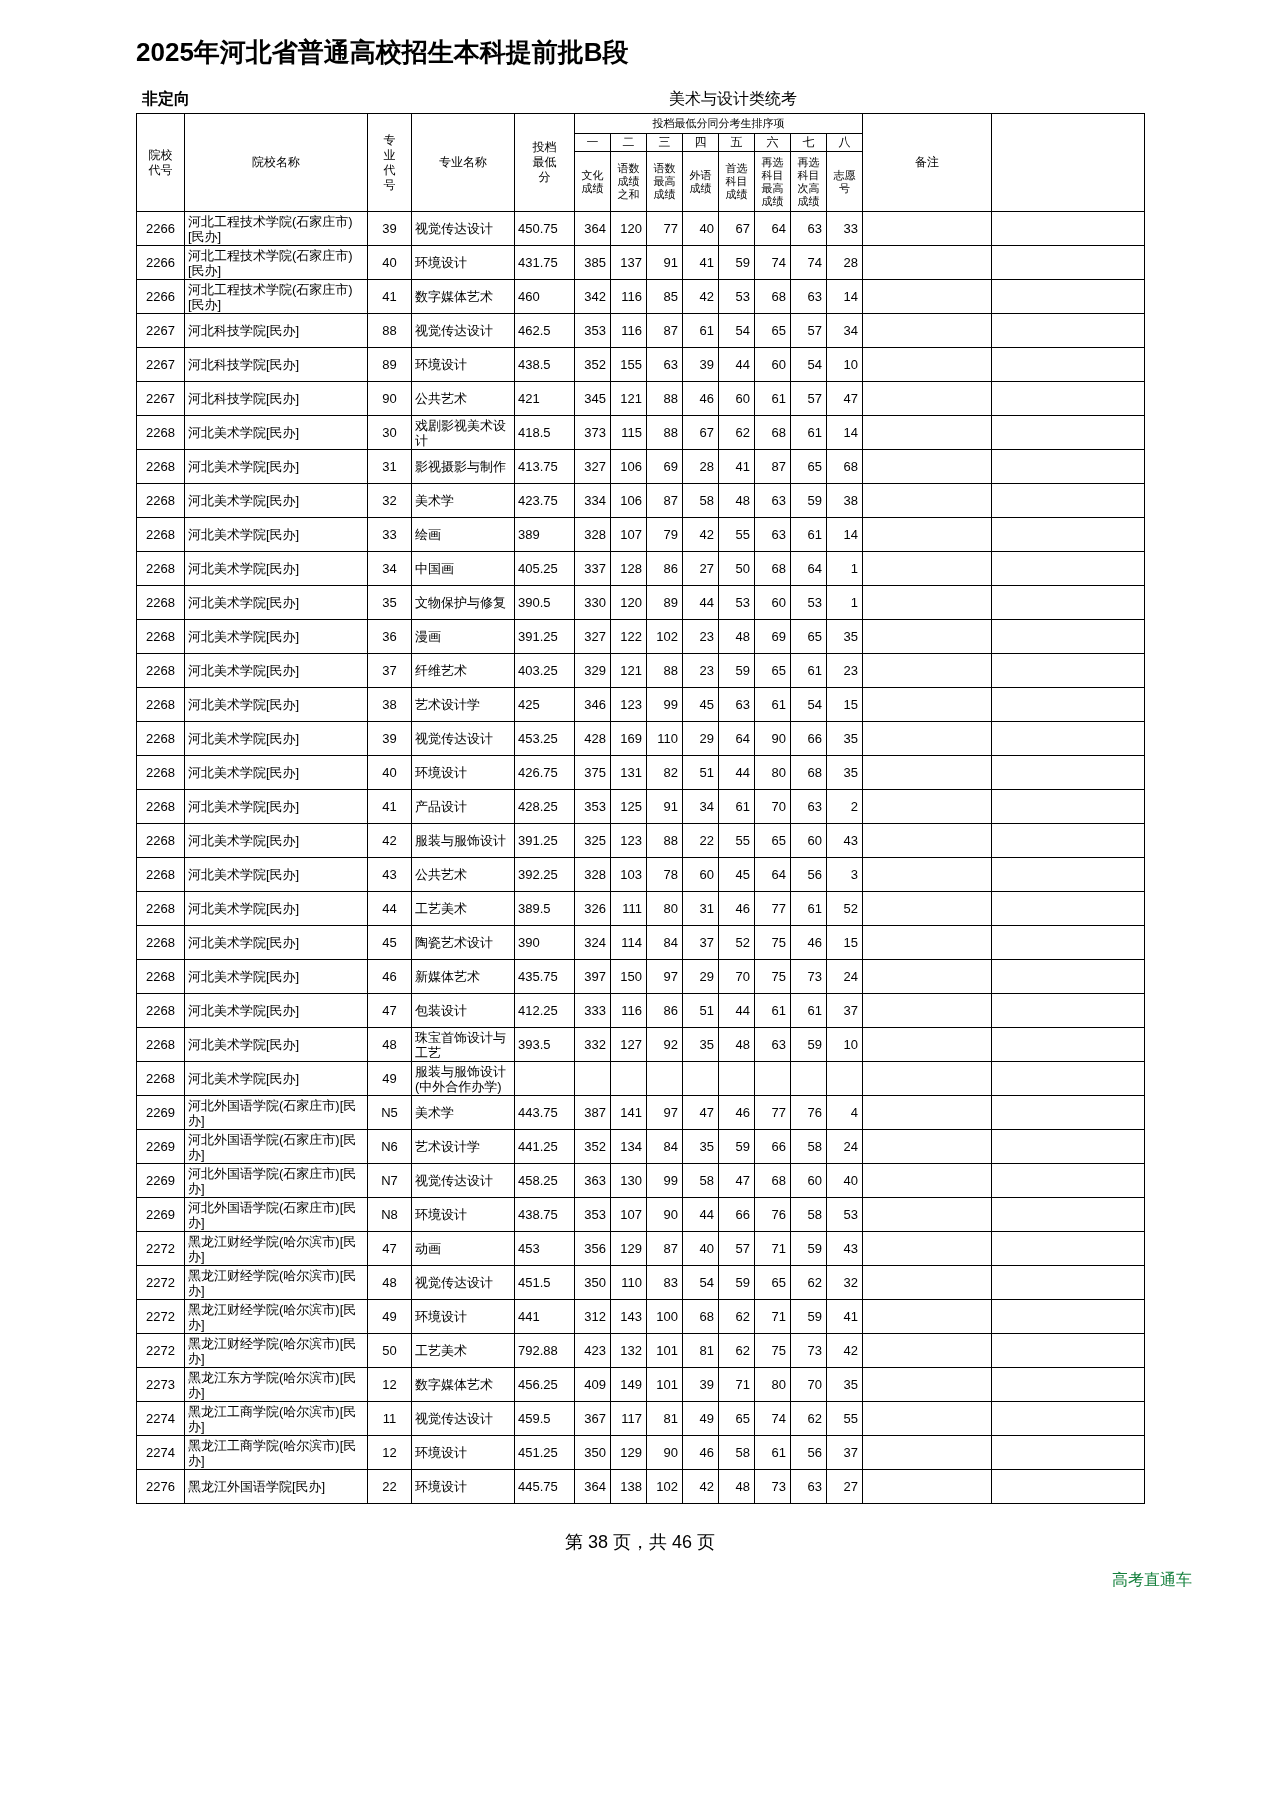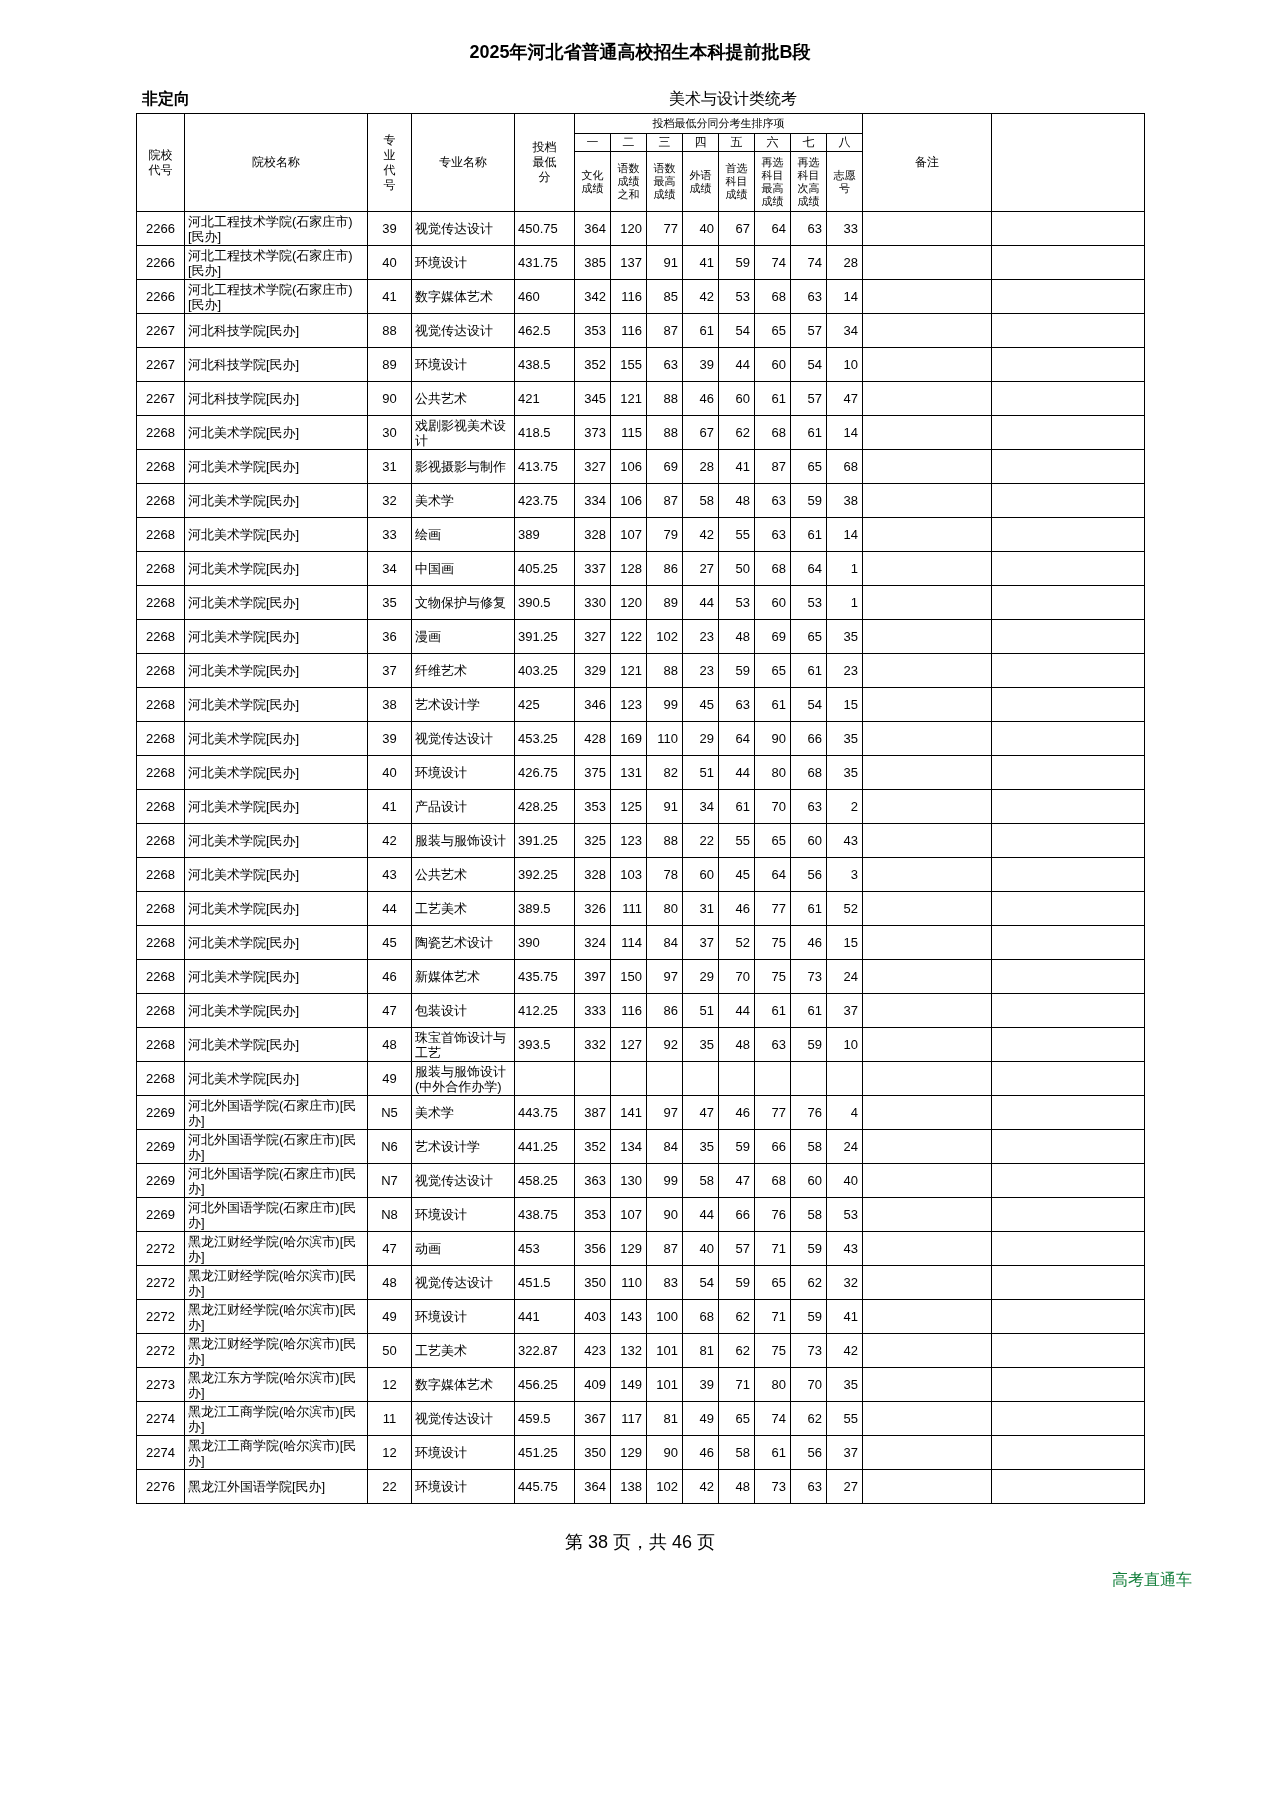--- a/index.html
+++ b/index.html
@@ -5,21 +5,21 @@
   * { box-sizing: border-box; margin: 0; padding: 0; }
   html, body { background: #ffffff; }
   body {
     width: 1280px;
     height: 1811px;
     position: relative;
     font-family: "Liberation Sans", "DejaVu Sans", sans-serif;
     color: #000;
   }
   .page { width: 1008px; margin: 0 auto; padding-top: 36px; }
-  .title { text-align: center; font-weight: bold; font-size: 18px; line-height: 33px; }
+  .title { font-weight: bold; font-size: 26px; line-height: 33px; }
   .subhead { position: relative; height: 28px; margin-top: 16px; }
   .subhead .left-label  { position: absolute; left: 6px;  bottom: 3px; font-size: 16px; font-weight: bold; }
   .subhead .right-label { position: absolute; left: 533px; bottom: 3px; font-size: 16px; font-weight: normal; }
 
   table { border-collapse: collapse; width: 1008px; table-layout: fixed; }
   th, td { border: 1px solid #000; font-weight: normal; overflow: hidden; }
   thead th {
     text-align: center; vertical-align: middle;
     font-size: 12px; line-height: 15px; padding: 1px 2px;
     word-break: break-all;
@@ -653,37 +653,37 @@
           <td class="c12 num">32</td>
           <td class="c13"></td>
           <td class="c14"></td>
         </tr>
         <tr>
           <td class="c0">2272</td>
           <td class="c1">黑龙江财经学院(哈尔滨市)[民办]</td>
           <td class="c2">49</td>
           <td class="c3">环境设计</td>
           <td class="c4">441</td>
-          <td class="c5 num">403</td>
+          <td class="c5 num">312</td>
           <td class="c6 num">143</td>
           <td class="c7 num">100</td>
           <td class="c8 num">68</td>
           <td class="c9 num">62</td>
           <td class="c10 num">71</td>
           <td class="c11 num">59</td>
           <td class="c12 num">41</td>
           <td class="c13"></td>
           <td class="c14"></td>
         </tr>
         <tr>
           <td class="c0">2272</td>
           <td class="c1">黑龙江财经学院(哈尔滨市)[民办]</td>
           <td class="c2">50</td>
           <td class="c3">工艺美术</td>
-          <td class="c4">322.87</td>
+          <td class="c4">792.88</td>
           <td class="c5 num">423</td>
           <td class="c6 num">132</td>
           <td class="c7 num">101</td>
           <td class="c8 num">81</td>
           <td class="c9 num">62</td>
           <td class="c10 num">75</td>
           <td class="c11 num">73</td>
           <td class="c12 num">42</td>
           <td class="c13"></td>
           <td class="c14"></td>

